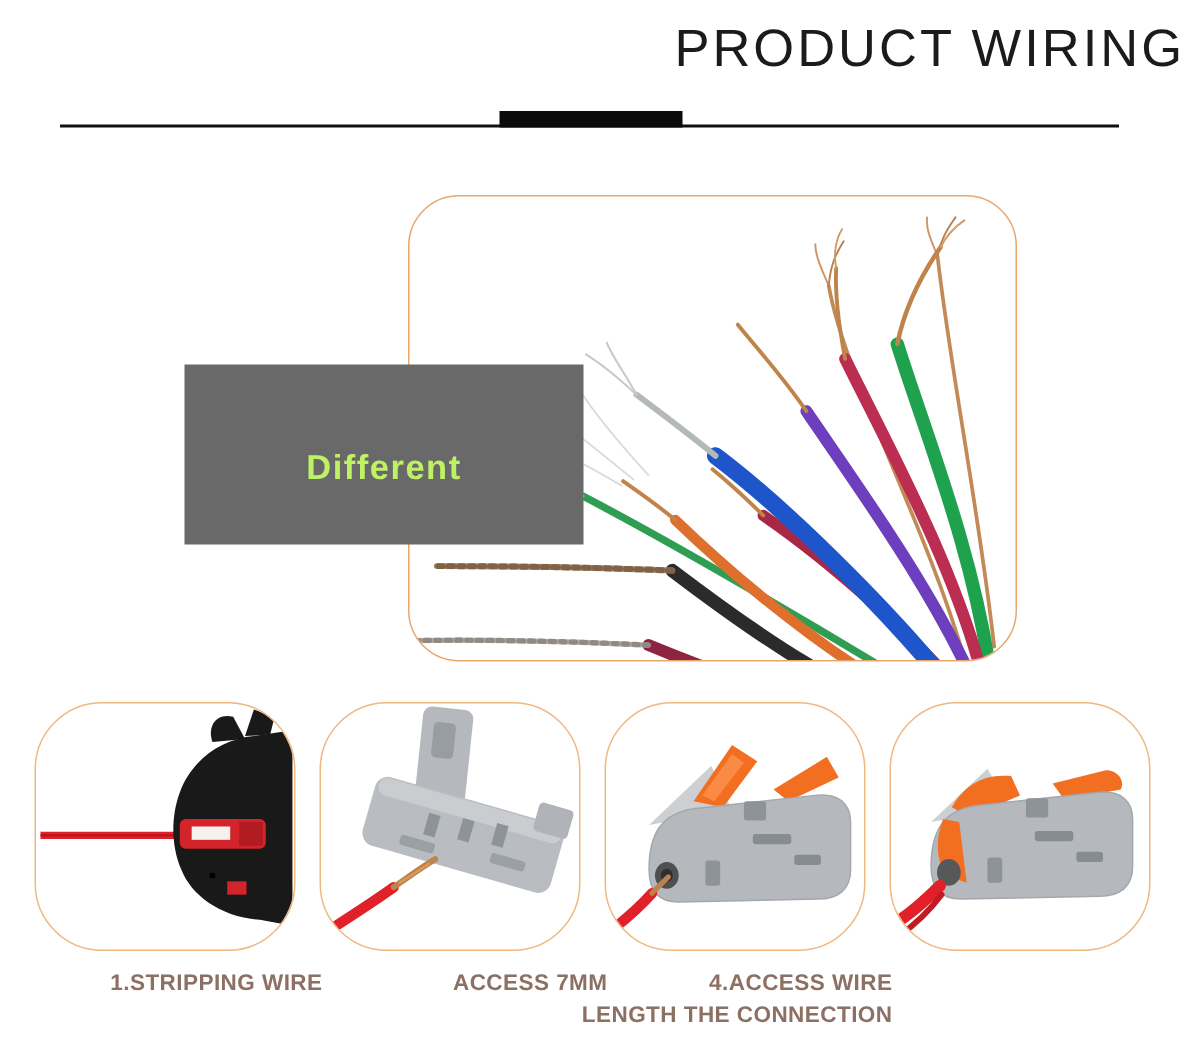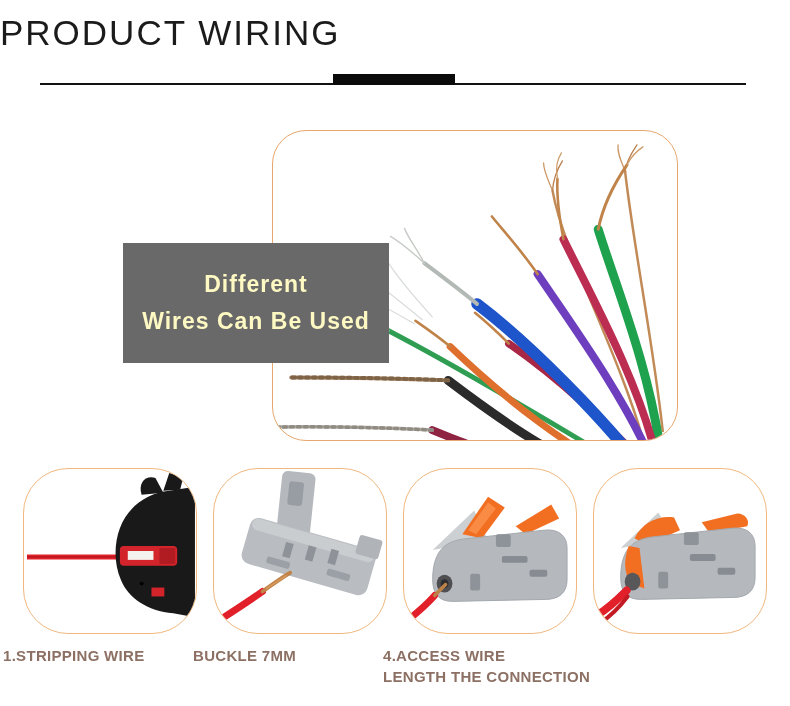--- a/index.html
+++ b/index.html
@@ -1,21 +1,21 @@
 <!DOCTYPE html>
 <html style="--title: #1b1b1b; --divider: #111111; --bar: #0b0b0b; --frame_border: #e7a76d; --badge_bg: #696969; --step_frame_border: #f0b87f; --caption: #8c7063;"><head>
 <meta charset="utf-8">
 <style>
   html,body{margin:0;padding:0;background:#ffffff;}
   body{width:790px;height:706px;font-family:"Liberation Sans",sans-serif;position:relative;overflow:hidden;}
   .stage{position:absolute;inset:0;background:#fff;}
 
   
   .title{
-    position:absolute;top:13px;left:0;width:790px;text-align:left;
+    position:absolute;top:13px;left:0;width:790px;text-align:right;
     font-size:35px;font-weight:500;color:var(--title,#1b1b1b);letter-spacing:2px;
   }
   .divider-line{
     position:absolute;top:83px;left:40px;width:706px;height:2px;background:var(--divider,#111);
   }
   .divider-bar{
     position:absolute;top:74px;left:333px;width:122px;height:11px;background:var(--bar,#0b0b0b);
   }
 
   
@@ -24,36 +24,36 @@
     border:1px solid var(--frame_border,#e7a76d);border-radius:34px;
     overflow:hidden;box-sizing:border-box;background:#fff;
   }
   .hero-frame svg{display:block;}
   .hero-badge{
     position:absolute;left:123px;top:243px;width:266px;height:120px;
     background:var(--badge_bg,#696969);z-index:5;
     display:flex;flex-direction:column;justify-content:center;align-items:center;
   }
   .hero-badge .line{
-    color:#fef9c3;font-size:23px;font-weight:bold;letter-spacing:1px;line-height:37px;white-space:nowrap;
+    color:#bef264;font-size:23px;font-weight:bold;letter-spacing:1px;line-height:37px;white-space:nowrap;margin-top:16px;
   }
 
   
   .step-frame{
     position:absolute;top:468px;width:174px;height:166px;box-sizing:border-box;
     border:1px solid var(--step_frame_border,#f0b87f);border-radius:45px;
     overflow:hidden;background:#fff;
   }
   .step-frame.s1{left:23px}
   .step-frame.s2{left:213px}
   .step-frame.s3{left:403px}
   .step-frame.s4{left:593px}
 
   .caption{
-    position:absolute;top:645px;width:212px;text-align:left;
+    position:absolute;top:645px;width:212px;text-align:right;
     font-size:15px;font-weight:bold;color:var(--caption,#8c7063);
     letter-spacing:.3px;line-height:21px;
   }
   .caption.c1{left:3px}
   .caption.c2{left:193px}
   .caption.c3{left:383px}
   .caption.c4{left:573px}
 </style>
 </head>
 <body>
@@ -97,21 +97,20 @@
         <path d="M176 251 C130 249 70 248 18 248" stroke="#a98868" stroke-width="4" fill="none" stroke-linecap="round"></path>
         <path d="M176 251 C130 249 70 248 18 248" stroke="#7e6347" stroke-width="4" fill="none" stroke-linecap="round" stroke-dasharray="3 4"></path>
         <path d="M353 355 C305 352 235 332 160 301" stroke="#8e2342" stroke-width="8" fill="none" stroke-linecap="round"></path>
         <path d="M160 301 C120 299 60 297 0 298" stroke="#b4aea6" stroke-width="3.5" fill="none" stroke-linecap="round"></path>
         <path d="M160 301 C120 299 60 297 0 298" stroke="#8f8a82" stroke-width="3.5" fill="none" stroke-linecap="round" stroke-dasharray="3 4"></path>
       </svg>
   </div>
 
   <div class="hero-badge">
     <div class="line">Different</div>
-    <div class="line">Wires Can Be Used</div>
   </div>
 
   <div class="step-frame s1">
     <svg width="172" height="164" viewBox="0 0 172 166" xmlns="http://www.w3.org/2000/svg">
       <path d="M2 89 L102 89" stroke="#e2202a" stroke-width="5" fill="none"></path>
       <path d="M2 89 L102 89" stroke="#b0161e" stroke-width="1.4" fill="none"></path>
       <path d="M96 60 C104 38 124 24 146 22 L172 18 L172 150 L150 146 C124 144 104 130 97 112 C90 96 90 76 96 60 Z" fill="#191919"></path>
       <path d="M118 26 C114 14 122 6 132 9 L140 24 Z" fill="#191919"></path>
       <path d="M140 22 L146 4 L160 9 L157 21 Z" fill="#191919"></path>
       <rect x="96" y="78" width="58" height="20" rx="4" fill="#d3242b"></rect>
@@ -175,20 +174,20 @@
       <path d="M2 148 C12 142 22 133 32 123" stroke="#e2202a" stroke-width="8" fill="none" stroke-linecap="round"></path>
       <path d="M4 157 C14 150 24 141 33 129" stroke="#c31b24" stroke-width="4" fill="none" stroke-linecap="round"></path>
     </svg>
   </div>
 
   <div class="caption c1">
     <div>1.STRIPPING WIRE</div>
     <div></div>
   </div>
   <div class="caption c2">
-    <div>BUCKLE 7MM</div>
+    <div>ACCESS 7MM</div>
   </div>
   <div class="caption c3">
     <div>4.ACCESS WIRE</div>
     <div>LENGTH THE CONNECTION</div>
   </div>
 
 </div>
 
 </body></html>

